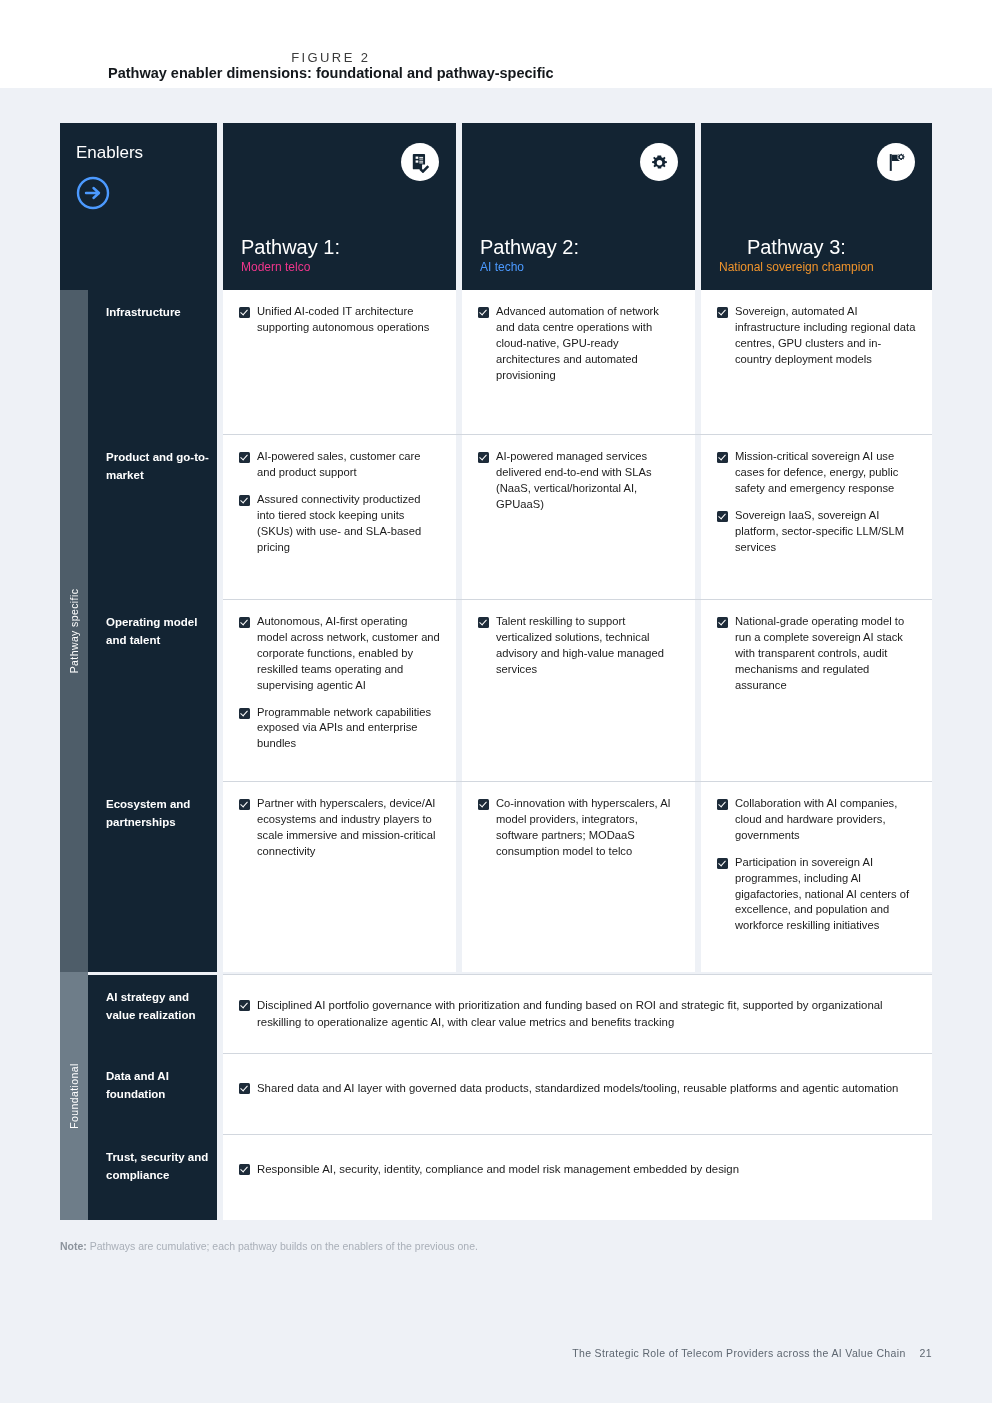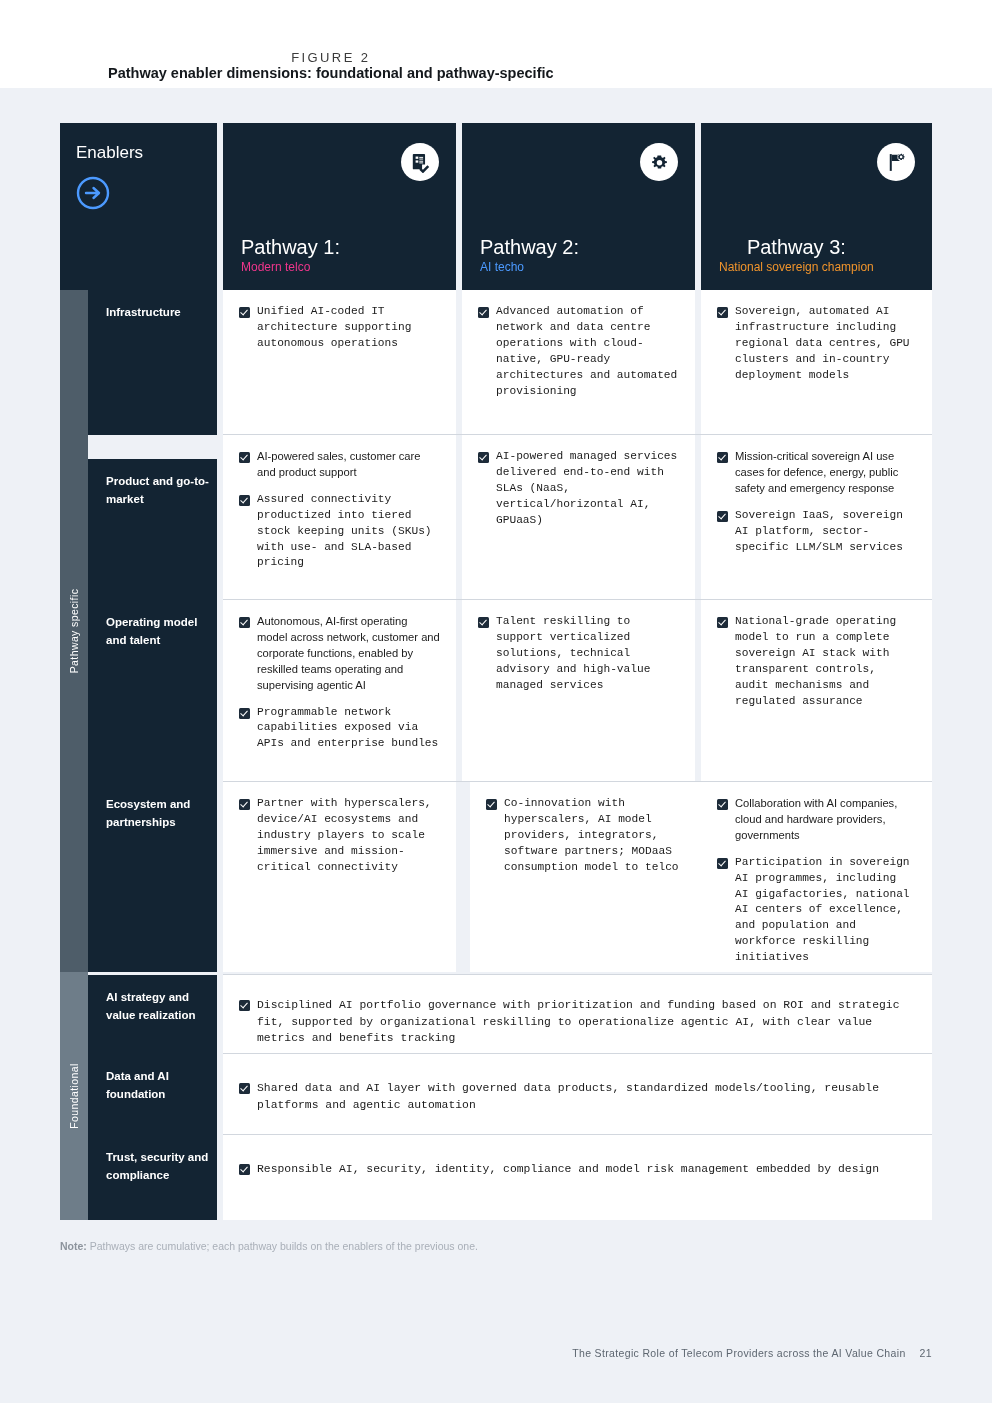--- a/index.html
+++ b/index.html
@@ -152,21 +152,21 @@
     height: 1px;
     background: #d2d7de;
   }
 
   ul.items { list-style: none; }
   ul.items li {
     display: flex;
     align-items: flex-start;
     margin-bottom: 11px;
   }
-  ul.items li:last-child { margin-bottom: 0; font-family: Liberation Mono, monospace; }
+  ul.items li:last-child { margin-bottom: 0; }
   .cbx {
     flex: 0 0 auto;
     width: 11px; height: 11px;
     margin-top: 3px;
     margin-right: 7px;
     background: #1d2b39;
     border-radius: 1.5px;
     position: relative;
   }
   .cbx::after {
@@ -299,21 +299,21 @@
         </ul>
       </div>
       <div class="content-cell" style="left: 701px; width: 231px; top: 290px; height: 145px;">
         <ul class="items">
           <li>
             <span class="cbx"></span>
             <span class="itxt">Sovereign, automated AI infrastructure including regional data centres, GPU clusters and in-country deployment models</span>
           </li>
         </ul>
       </div>
-      <div class="label-cell" style="top: 459px; height: 165px;">Product and go-to-market</div>
+      <div class="label-cell" style="top: 435px; height: 165px;">Product and go-to-market</div>
       <div class="content-cell" style="left: 223px; width: 233px; top: 435px; height: 165px;">
         <ul class="items">
           <li>
             <span class="cbx"></span>
             <span class="itxt">AI-powered sales, customer care and product support</span>
           </li>
           <li>
             <span class="cbx"></span>
             <span class="itxt">Assured connectivity productized into tiered stock keeping units (SKUs) with use- and SLA-based pricing</span>
           </li>
@@ -372,21 +372,21 @@
       <div class="sep" style="top: 599px;"></div>
       <div class="label-cell" style="top: 782px; height: 190px;">Ecosystem and partnerships</div>
       <div class="content-cell" style="left: 223px; width: 233px; top: 782px; height: 190px;">
         <ul class="items">
           <li>
             <span class="cbx"></span>
             <span class="itxt">Partner with hyperscalers, device/AI ecosystems and industry players to scale immersive and mission-critical connectivity</span>
           </li>
         </ul>
       </div>
-      <div class="content-cell" style="left: 462px; width: 233px; top: 782px; height: 190px; margin-left: 8px;">
+      <div class="content-cell" style="left: 462px; width: 233px; top: 782px; height: 190px;">
         <ul class="items">
           <li>
             <span class="cbx"></span>
             <span class="itxt">Co-innovation with hyperscalers, AI model providers, integrators, software partners; MODaaS consumption model to telco</span>
           </li>
         </ul>
       </div>
       <div class="content-cell" style="left: 701px; width: 231px; top: 782px; height: 190px;">
         <ul class="items">
           <li>

